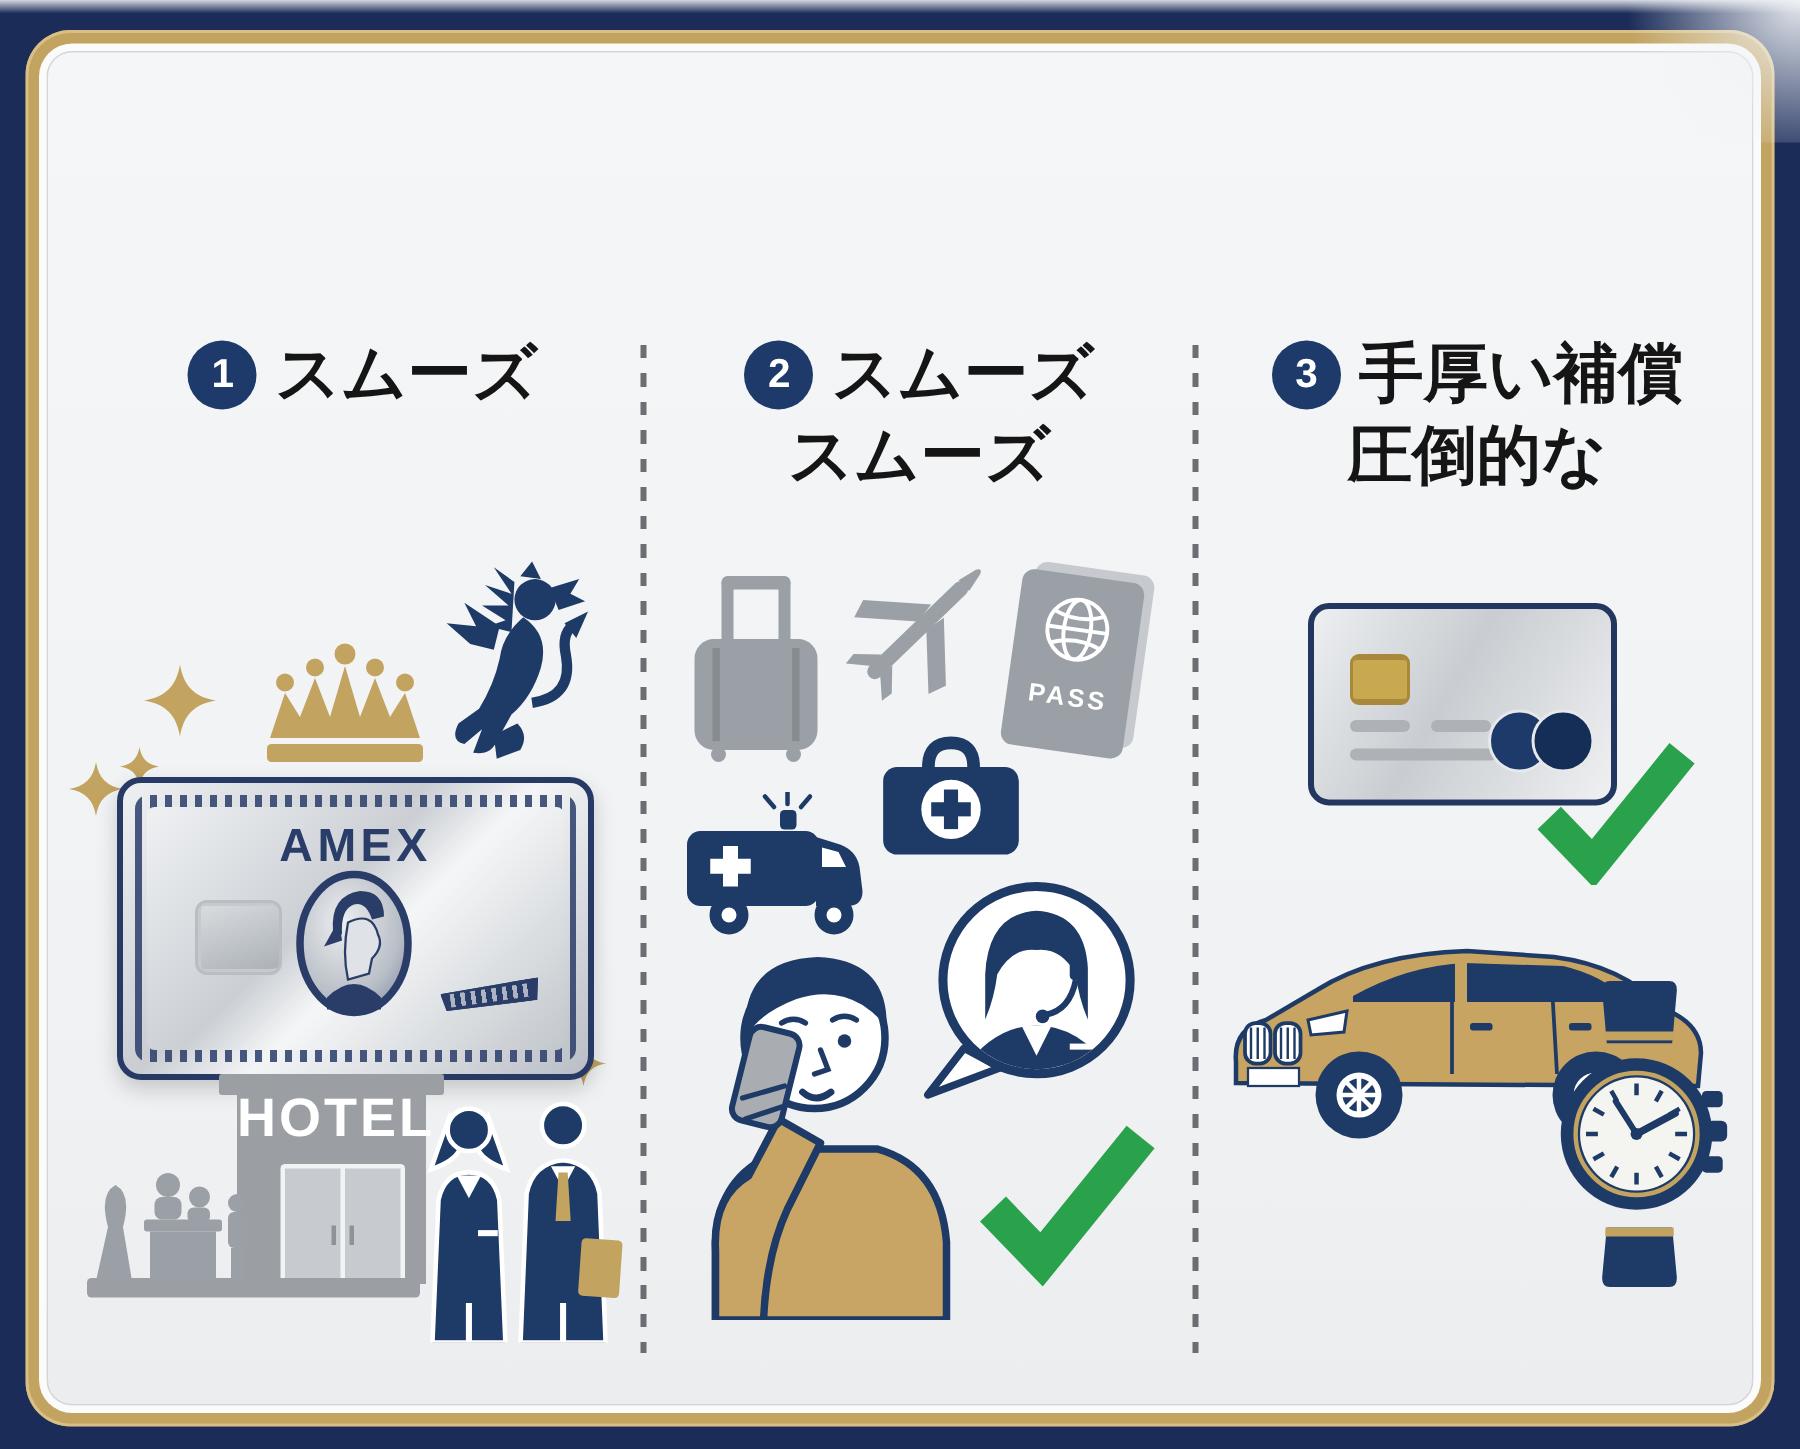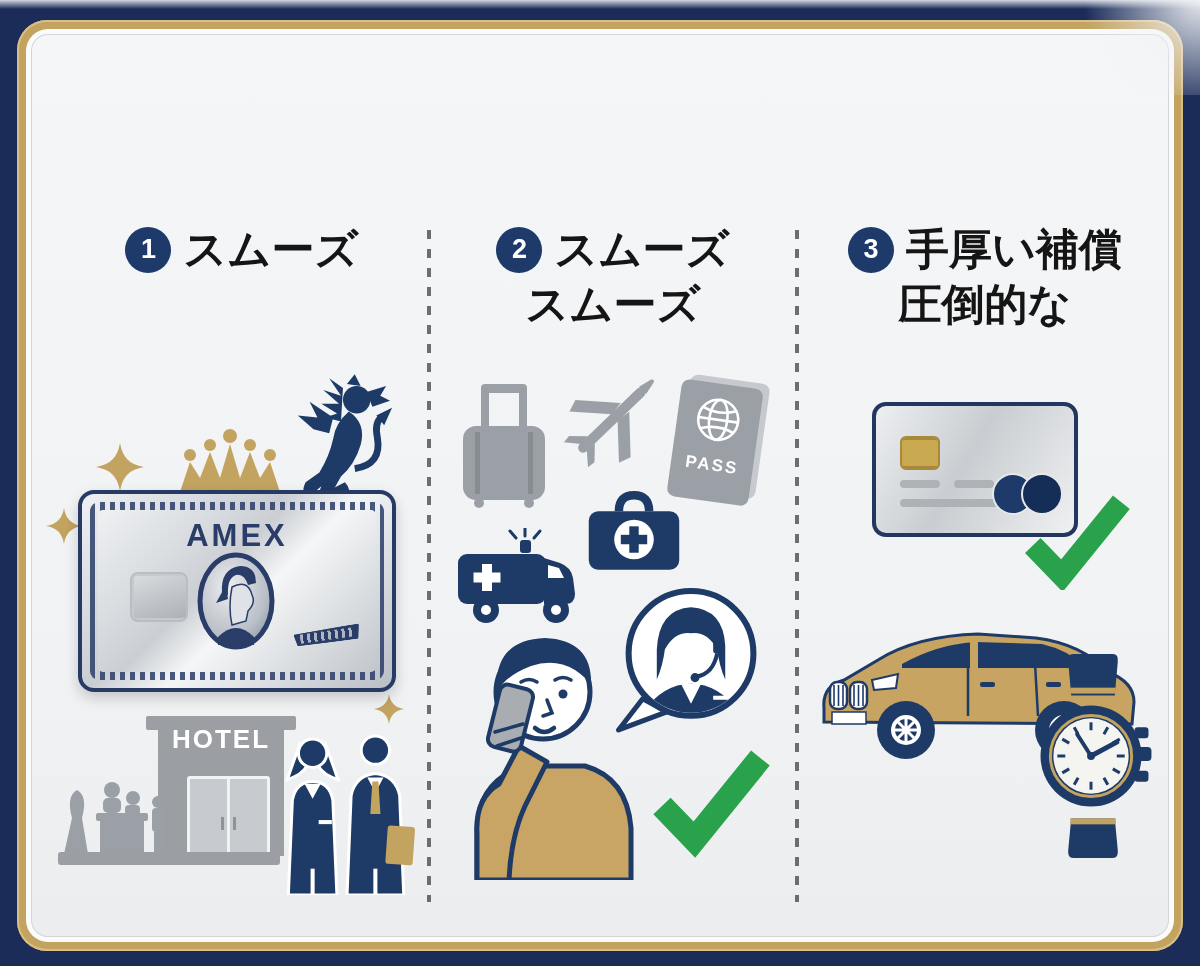--- a/index.html
+++ b/index.html
@@ -25,40 +25,40 @@
   .head-line1 { display:flex; align-items:center; justify-content:center; gap:12px; }
   .num-badge {
     width:46px; height:46px; border-radius:50%; background:#1d3a6b; color:#ffffff;
     font-size:27px; font-weight:800; display:flex; align-items:center; justify-content:center; flex:0 0 auto;
   }
 
   .divider { position:absolute; top:230px; height:672px; width:4px;
     background:repeating-linear-gradient(180deg,#53565c 0 9px, rgba(0,0,0,0) 9px 19px); opacity:.85; }
 
   
-  .amex-card { position:absolute; left:78px; top:490px; width:310px; height:194px; border-radius:16px;
+  .amex-card { position:absolute; left:78px; top:518px; width:310px; height:194px; border-radius:16px;
     background:linear-gradient(135deg,#eef0f2 0%,#c9cdd2 40%,#f3f4f6 55%,#b9bec5 100%);
     border:4px solid #273a66; box-shadow:0 6px 14px rgba(0,0,0,.18); }
   .card-ornate { position:absolute; inset:8px; border-radius:9px;
     background:repeating-linear-gradient(90deg, rgba(42,60,104,.85) 0 5px, rgba(42,60,104,0) 5px 10px); }
   .card-face { position:absolute; inset:16px; border-radius:5px;
     background:linear-gradient(135deg,#eff1f3 0%,#cbcfd4 42%,#f5f6f7 56%,#c2c7cc 100%); }
   .amex-brand { position:absolute; left:0; right:0; top:8px; text-align:center; font-size:31px; font-weight:800; color:#2a3c68; letter-spacing:3px; }
   .chip { position:absolute; left:32px; top:62px; width:54px; height:46px; border-radius:8px;
     background:linear-gradient(160deg,#dadde0,#aab0b6); border:2px solid #b9bec4;
     box-shadow:inset 0 8px 0 -6px #c6cacd, inset 0 -8px 0 -6px #c6cacd, inset 8px 0 0 -6px #c6cacd; }
   .ribbon { position:absolute; left:196px; top:118px; width:66px; height:15px; background:#2a3c68; transform:rotate(-8deg);
     clip-path:polygon(0 15%,100% 0,96% 100%,4% 92%);
     box-shadow:inset 0 0 0 20px rgba(42,60,104,1); overflow:hidden; }
   .ribbon:after { content:""; position:absolute; inset:3px 6px; background:repeating-linear-gradient(90deg,#cfd3d8 0 3px, rgba(0,0,0,0) 3px 7px); opacity:.8; }
 
   
   .hotel-parapet { position:absolute; left:146px; top:716px; width:150px; height:14px; background:#9b9fa4; border-radius:2px; }
   .hotel-block { position:absolute; left:158px; top:722px; width:126px; height:134px; background:#9b9fa4; }
-  .hotel-sign { position:absolute; left:158px; top:724px; width:126px; text-align:center; color:#ffffff; font-weight:800; font-size:26px; letter-spacing:2px; }
+  .hotel-sign { position:absolute; left:158px; top:724px; width:126px; text-align:center; color:#ffffff; font-weight:800; font-size:36px; letter-spacing:2px; }
   .doorway { position:absolute; left:187px; top:776px; width:83px; height:80px; background:#f2f3f4; border-radius:3px 3px 0 0; display:flex; gap:3px; padding:3px 3px 0 3px; box-sizing:border-box; }
   .door { flex:1; background:#c7cbcf; position:relative; }
   .door .handle { position:absolute; top:38px; width:3px; height:13px; background:#8f9398; }
   .door.left .handle { right:3px; } .door.right .handle { left:3px; }
   .hotel-base { position:absolute; left:58px; top:852px; width:222px; height:13px; background:#9b9fa4; border-radius:3px; }
 
   .label-white { color:#fff; font-weight:800; }
 </style>
 </head>
 <body>

